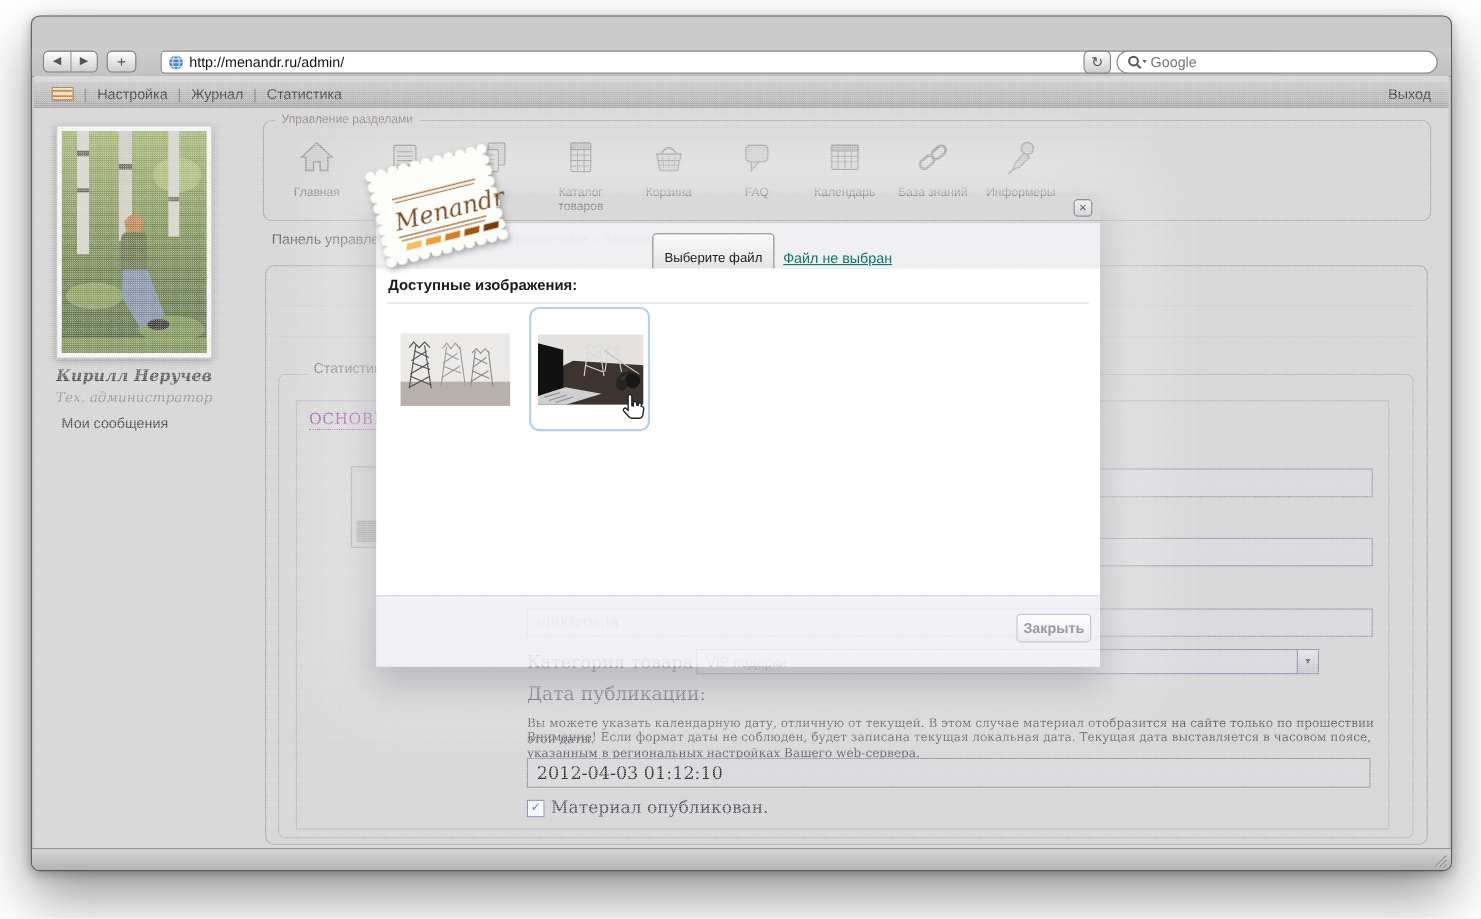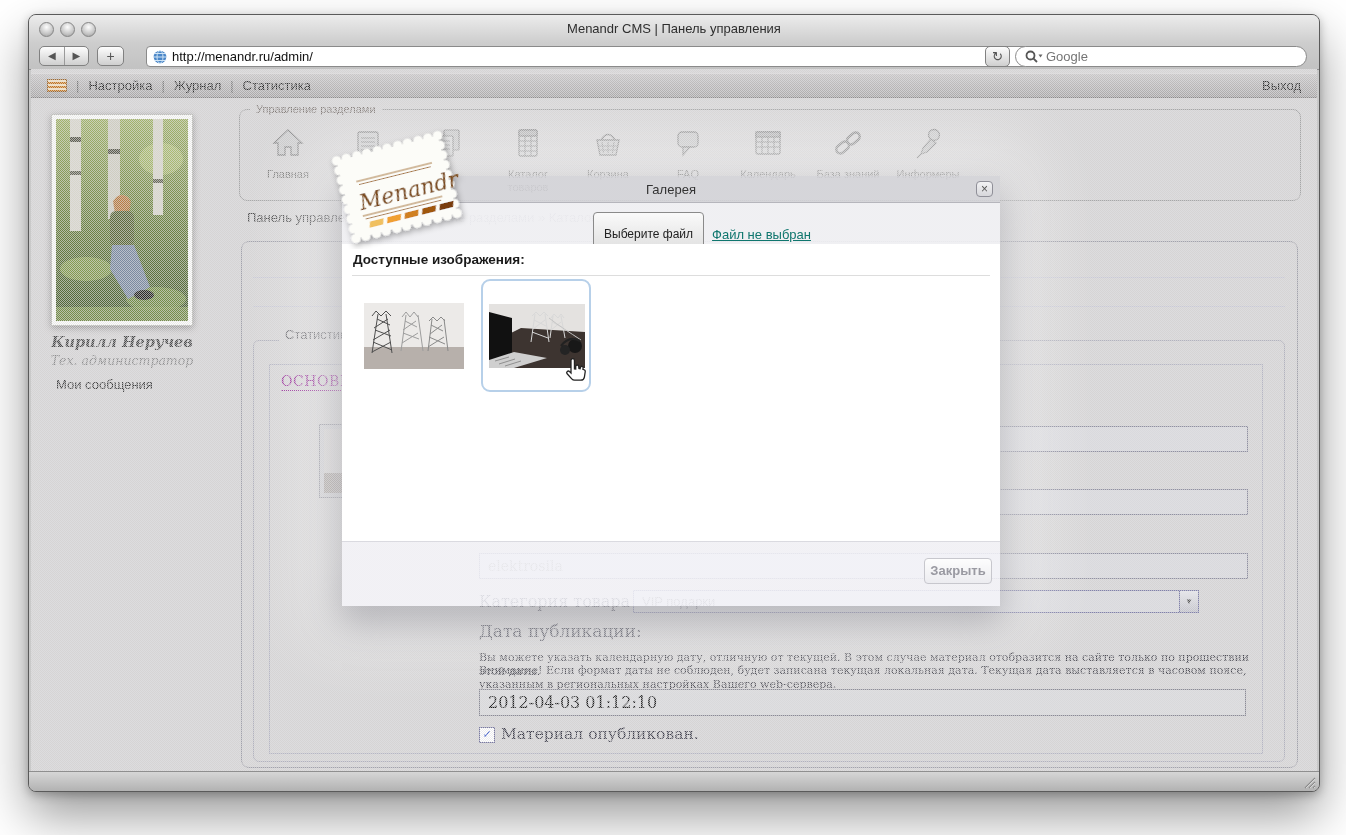--- a/index.html
+++ b/index.html
@@ -116,26 +116,20 @@
            text-align:center;line-height:24px;box-sizing:border-box;}
   .stamp{left:288px;top:58px;z-index:20;}
   .grip{right:3px;bottom:2px;}
 </style>
 </head>
 <body>
 
 <div class="stage">
   <div class="abs window">
 
-    <div class="abs titlebar">
-      <div class="abs" style="left:10px;top:7px;">
-        <span class="tl"></span><span class="tl"></span><span class="tl"></span>
-      </div>
-      <div class="abs wtitle">Menandr CMS | Панель управления</div>
-    </div>
 
     <div class="abs toolbar"></div>
     <div class="abs chromebtn" style="left:10px;top:31px;width:50px;display:flex;">
       <span style="flex:1;border-right:1px solid #9a9a9a;font-size:10px;line-height:18px;">◀</span>
       <span style="flex:1;font-size:10px;line-height:18px;">▶</span>
     </div>
     <div class="abs chromebtn" style="left:68px;top:31px;width:27px;font-size:14px;line-height:18px;">+</div>
     <div class="abs urlfield" style="left:106px;top:31px;width:1019px;margin-left:11px;">
       <svg width="14" height="14" viewBox="0 0 14 14">
           <circle cx="7" cy="7" r="6.3" fill="#4a86c8"></circle>
@@ -306,23 +300,20 @@
       <div class="abs serifl" style="left:448px;top:552px;font-size:17px;color:#54545e;">Дата публикации:</div>
       <div class="abs serifl" style="left:448px;top:582px;width:774px;font-size:11px;line-height:1.3;color:#46464e;">Вы можете указать календарную дату, отличную от текущей. В этом случае материал отобразится на сайте только по прошествии этой даты.</div>
       <div class="abs serifl" style="left:448px;top:595px;width:774px;font-size:11px;line-height:1.3;color:#46464e;">Внимание! Если формат даты не соблюден, будет записана текущая локальная дата. Текущая дата выставляется в часовом поясе, указанным в региональных настройках Вашего web-сервера.</div>
       <input class="abs dateinput" value="2012-04-03 01:12:10" style="">
       <div class="abs checkbox">✓</div>
       <div class="abs serifl" style="left:470px;top:656px;font-size:15.5px;color:#3e3e4a;">Материал опубликован.</div>
 
       <div class="abs dim"></div>
 
       <div class="abs modal">
-        <div class="abs mtitle">
-          <span>Галерея</span>
-        </div>
         <div class="abs mclose">×</div>
         <div class="abs mupload">
           <div class="abs muprow">
             <span class="filebtn">Выберите файл</span>
             <span class="filestatus">Файл не выбран</span>
           </div>
         </div>
         <div class="abs mbody">
           <div class="abs mheading">Доступные изображения:</div>
           <div class="abs mhr"></div>

